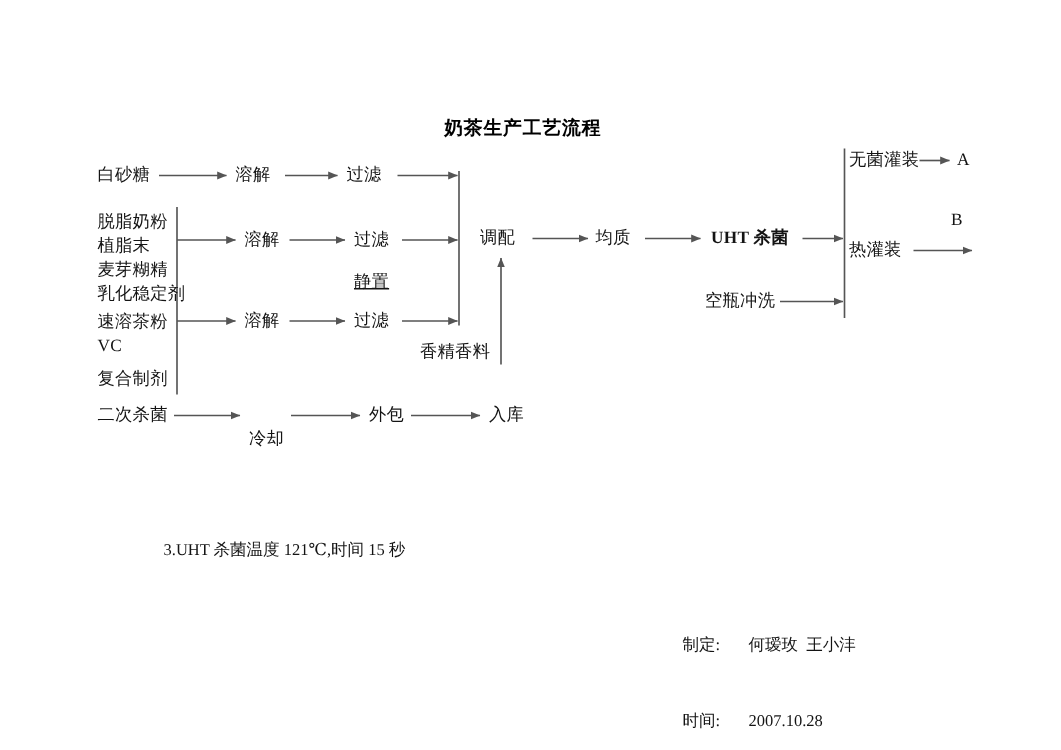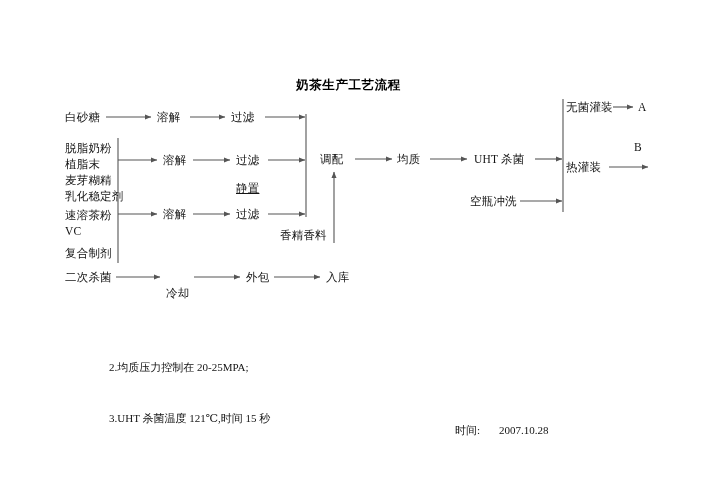--- a/index.html
+++ b/index.html
@@ -136,35 +136,35 @@
 <div class="node multi" style="left:65px; top:207px;">速溶茶粉</div>
 <div class="node multi" style="left:65px; top:223px;">VC</div>
 <div class="node multi" style="left:65px; top:245px;">复合制剂</div>
 
 <div class="node" style="left:163px; top:207px;">溶解</div>
 <div class="node" style="left:236px; top:207px;">过滤</div>
 <div class="node" style="left:280px; top:228px;">香精香料</div>
 
 <div class="node" style="left:320px; top:152px;">调配</div>
 <div class="node" style="left:397px; top:152px;">均质</div>
-<div class="node" style="left:474px; top:152px;">UHT 杀菌</div>
+<div class="node" style="left:474px; top:152px;font-weight:bold;">UHT 杀菌</div>
 
 <div class="node" style="left:470px; top:194px;">空瓶冲洗</div>
 
 <div class="node" style="left:566px; top:100px;">无菌灌装</div>
 <div class="node" style="left:638px; top:100px;">A</div>
 <div class="node" style="left:566px; top:160px;">热灌装</div>
 <div class="node" style="left:634px; top:140px;">B</div>
 
 <div class="node" style="left:65px; top:270px;">二次杀菌</div>
 <div class="node" style="left:166px; top:286px;">冷却</div>
 <div class="node" style="left:246px; top:270px;">外包</div>
 <div class="node" style="left:326px; top:270px;">入库</div>
 
 <div class="notes">
-  <div><span class="ind"></span><span>2.均质压力控制在 20-25MPA;</span></div>
   <div><span class="ind"></span><span>3.UHT 杀菌温度 121℃,时间 15 秒</span></div>
   
 </div>
 
 <div class="sign">
+  <div class="sign-row"><span class="lbl">制定:</span><span>何瑷玫  王小沣</span></div>
   <div class="sign-row"><span class="lbl">时间:</span><span>2007.10.28</span></div>
 </div>
 
 </body></html>

